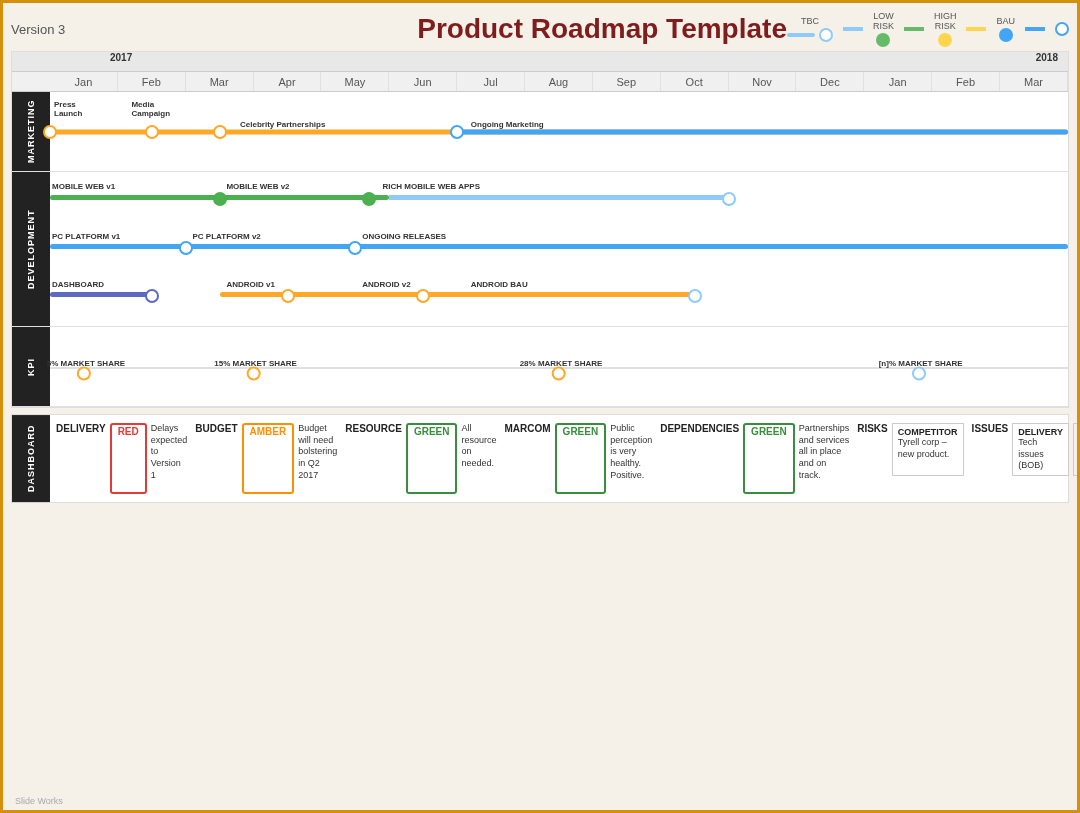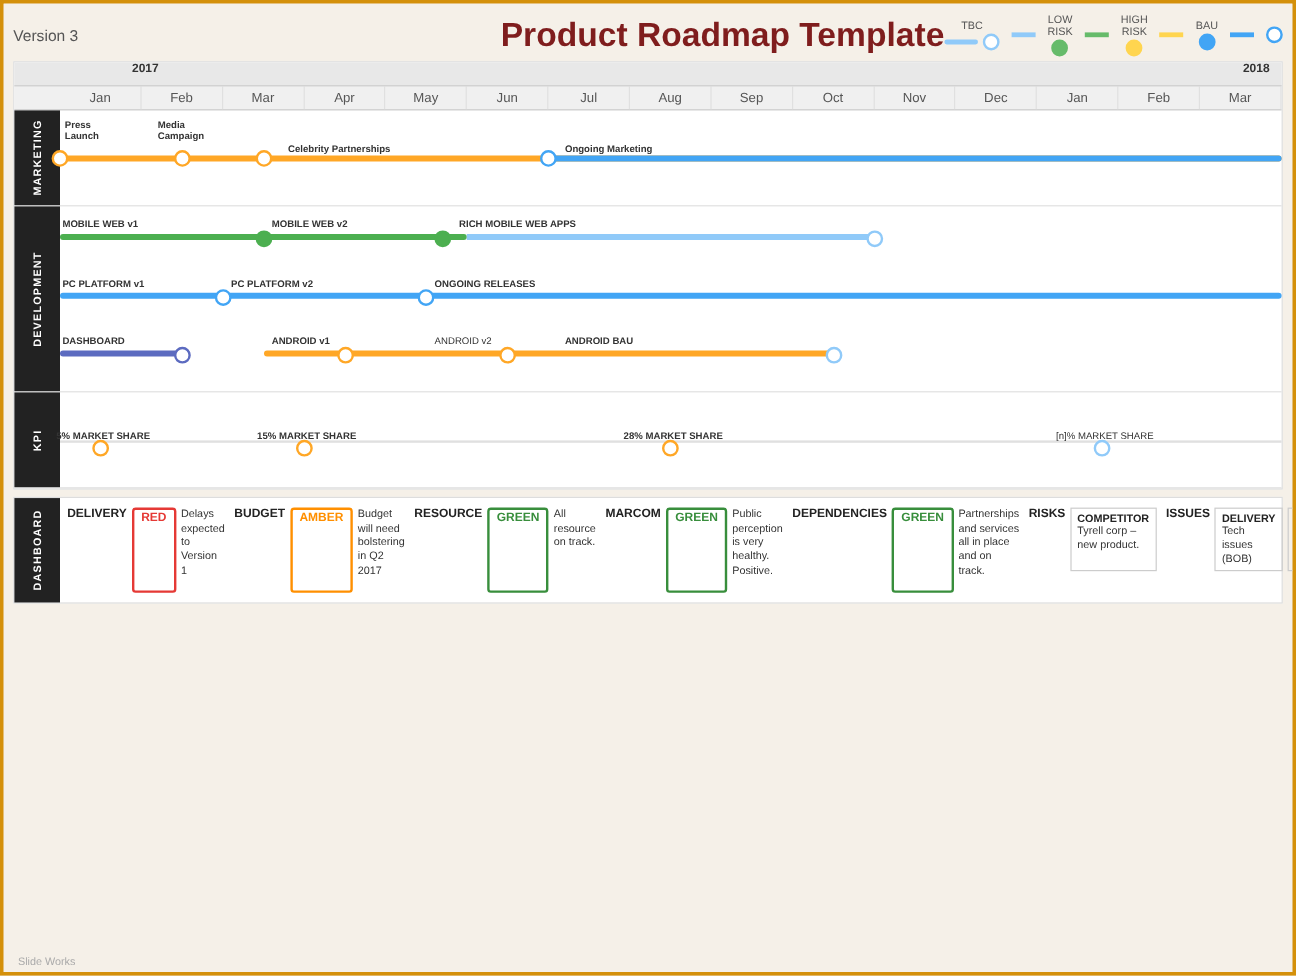--- a/index.html
+++ b/index.html
@@ -333,21 +333,21 @@
         <div style="position:absolute;top:120px;left:0;width:calc(1.5/15*100%);height:5px;background:#5c6bc0;border-radius:3px;"></div>
         <div style="position:absolute;top:117px;left:calc(1.5/15*100%);width:14px;height:14px;border-radius:50%;border:2px solid #5c6bc0;background:white;transform:translate(-50%,0);"></div>
 
         <div style="position:absolute;top:120px;left:calc(2.5/15*100%);width:calc(7/15*100%);height:5px;background:#ffa726;border-radius:3px;"></div>
         <div style="position:absolute;top:117px;left:calc(3.5/15*100%);width:14px;height:14px;border-radius:50%;border:2px solid #ffa726;background:white;transform:translate(-50%,0);"></div>
         <div style="position:absolute;top:117px;left:calc(5.5/15*100%);width:14px;height:14px;border-radius:50%;border:2px solid #ffa726;background:white;transform:translate(-50%,0);"></div>
 
         <div style="position:absolute;top:117px;left:calc(9.5/15*100%);width:14px;height:14px;border-radius:50%;border:2px solid #90caf9;background:white;transform:translate(-50%,0);"></div>
         <div style="position:absolute;top:108px;left:2px;font-size:8px;font-weight:bold;color:#333;">DASHBOARD</div>
         <div style="position:absolute;top:108px;left:calc(2.6/15*100%);font-size:8px;font-weight:bold;color:#333;">ANDROID v1</div>
-        <div style="position:absolute;top:108px;left:calc(4.6/15*100%);font-size:8px;font-weight:normal;color:#333;text-align:center;">ANDROID v2</div>
+        <div style="position:absolute;top:108px;left:calc(4.6/15*100%);font-size:8px;font-weight:bold;color:#333;text-align:center;">ANDROID v2</div>
         <div style="position:absolute;top:108px;left:calc(6.2/15*100%);font-size:8px;font-weight:bold;color:#333;">ANDROID BAU</div>
       </div>
     </div>
 
     <div class="section-row kpi-section">
       <div class="section-label">KPI</div>
       <div class="section-content" style="position:relative;">
 
         <div style="position:absolute;top:50%;left:0;right:0;height:2px;background:#e0e0e0;"></div>
 
@@ -361,21 +361,21 @@
           <div style="font-size:8px;font-weight:bold;color:#333;white-space:nowrap;text-align:right;margin-top:-22px;margin-left:4px;">15% MARKET SHARE</div>
         </div>
 
         <div style="position:absolute;top:50%;left:calc(7.5/15*100%);transform:translate(-50%,-50%);">
           <div style="width:14px;height:14px;border-radius:50%;border:2px solid #ffa726;background:white;margin:auto;"></div>
           <div style="font-size:8px;font-weight:bold;color:#333;white-space:nowrap;text-align:center;margin-top:-22px;margin-left:4px;">28% MARKET SHARE</div>
         </div>
 
         <div style="position:absolute;top:50%;left:calc(12.8/15*100%);transform:translate(-50%,-50%);">
           <div style="width:14px;height:14px;border-radius:50%;border:2px solid #90caf9;background:white;margin:auto;"></div>
-          <div style="font-size:8px;font-weight:normal;color:#333;white-space:nowrap;text-align:center;margin-top:-22px;margin-left:4px;">[n]% MARKET SHARE</div>
+          <div style="font-size:8px;font-weight:bold;color:#333;white-space:nowrap;text-align:center;margin-top:-22px;margin-left:4px;">[n]% MARKET SHARE</div>
         </div>
       </div>
     </div>
   </div>
 
   <div class="dashboard-area">
     <div class="dashboard-label">DASHBOARD</div>
     <div class="dashboard-content">
 
       <div class="dash-card">
@@ -386,21 +386,21 @@
 
       <div class="dash-card">
         <div class="dash-title">BUDGET</div>
         <div class="dash-badge badge-amber">AMBER</div>
         <div class="dash-text">Budget will need bolstering in Q2 2017</div>
       </div>
 
       <div class="dash-card">
         <div class="dash-title">RESOURCE</div>
         <div class="dash-badge badge-green">GREEN</div>
-        <div class="dash-text">All resource on track.</div>
+        <div class="dash-text">All resource on needed.</div>
       </div>
 
       <div class="dash-card">
         <div class="dash-title">MARCOM</div>
         <div class="dash-badge badge-green">GREEN</div>
         <div class="dash-text">Public perception is very healthy. Positive.</div>
       </div>
 
       <div class="dash-card">
         <div class="dash-title">DEPENDENCIES</div>

